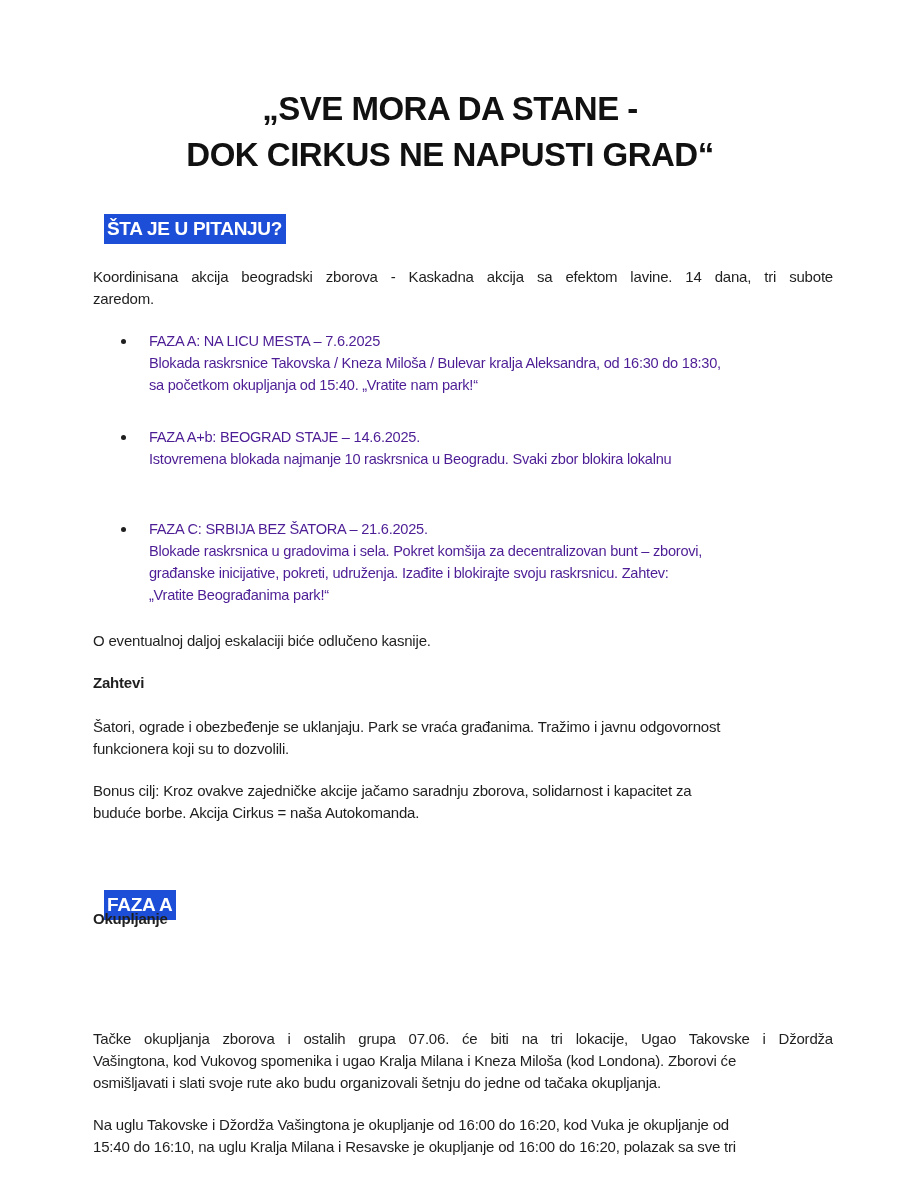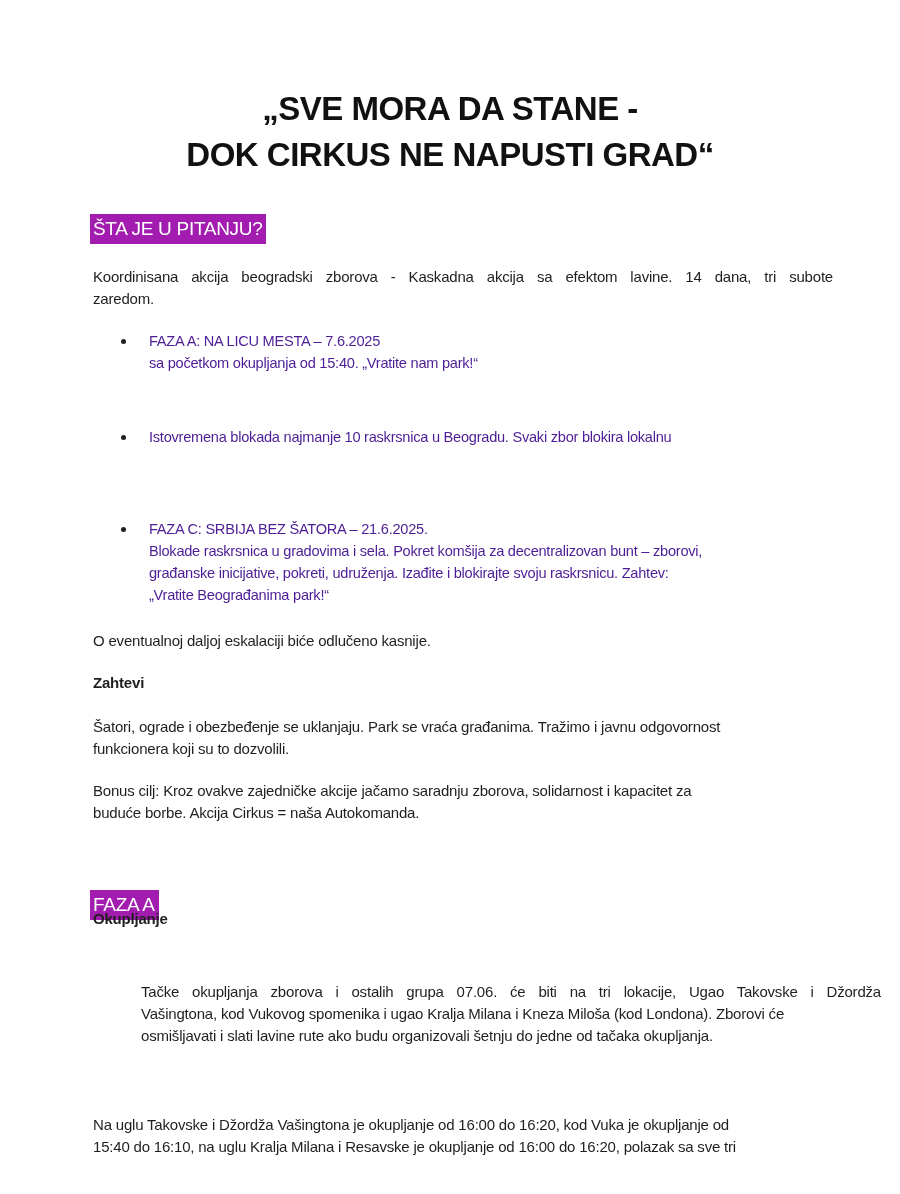--- a/index.html
+++ b/index.html
@@ -8,22 +8,22 @@
     font-family: "Liberation Sans", sans-serif; color: #1a1a1a;
   }
   .page { position: absolute; left: 0; top: 0; width: 900px; height: 959px; }
   .title {
     position: absolute; left: 0; width: 900px; top: 86px;
     text-align: center; font-weight: bold; font-size: 33px; line-height: 46px;
     letter-spacing: -0.5px; color: #111;
   }
   .title div { white-space: nowrap; }
   .section-head {
-    position: absolute; left: 90px; display: inline-block;
-    background: #a21caf; color: #fff; font-weight: normal; font-size: 19px;
+    position: absolute; left: 104px; display: inline-block;
+    background: #1d4ed8; color: #fff; font-weight: bold; font-size: 19px;
     line-height: 30px; padding: 0 4px 0 3px; letter-spacing: -0.3px;
   }
   .p {
     position: absolute; left: 93px; width: 740px;
     font-size: 15px; line-height: 22px; color: #1f1f1f; letter-spacing: -0.2px;
   }
   .sub { font-weight: bold; }
   .bullet-wrap { position: absolute; left: 0; width: 900px; }
   .bullet-dot {
     position: absolute; left: 121px; width: 5px; height: 5px; border-radius: 50%;
@@ -49,27 +49,29 @@
 
   <div class="p" style="top:266px;">
     <span class="line" style="text-align-last:justify;">Koordinisana akcija beogradski zborova - Kaskadna akcija sa efektom lavine. 14 dana, tri subote</span>
     <span class="line">zaredom.</span>
   </div>
 
   <div class="bullet-wrap" style="top:330px;">
     <div class="bullet-dot" style="top:9px;"></div>
     <div class="bullet-text">
       <span class="line">FAZA A: NA LICU MESTA – 7.6.2025</span>
+      <span class="line">Blokada raskrsnice Takovska / Kneza Miloša / Bulevar kralja Aleksandra, od 16:30 do 18:30,</span>
       <span class="line">sa početkom okupljanja od 15:40. „Vratite nam park!“</span>
     </div>
   </div>
 
   <div class="bullet-wrap" style="top:426px;">
     <div class="bullet-dot" style="top:9px;"></div>
     <div class="bullet-text">
+      <span class="line">FAZA A+b: BEOGRAD STAJE – 14.6.2025.</span>
       <span class="line">Istovremena blokada najmanje 10 raskrsnica u Beogradu. Svaki zbor blokira lokalnu</span>
     </div>
   </div>
 
   <div class="bullet-wrap" style="top:518px;">
     <div class="bullet-dot" style="top:9px;"></div>
     <div class="bullet-text">
       <span class="line">FAZA C: SRBIJA BEZ ŠATORA – 21.6.2025.</span>
       <span class="line">Blokade raskrsnica u gradovima i sela. Pokret komšija za decentralizovan bunt – zborovi,</span>
       <span class="line">građanske inicijative, pokreti, udruženja. Izađite i blokirajte svoju raskrsnicu. Zahtev:</span>
@@ -90,24 +92,24 @@
 
   <div class="p" style="top:780px;">
     <span class="line">Bonus cilj: Kroz ovakve zajedničke akcije jačamo saradnju zborova, solidarnost i kapacitet za</span>
     <span class="line">buduće borbe. Akcija Cirkus = naša Autokomanda.</span>
   </div>
 
   <div class="section-head" style="top:890px;">FAZA A</div>
 
   <div class="p sub" style="top:908px;">Okupljanje</div>
 
-  <div class="p" style="top:981px;margin-left:48px;">
+  <div class="p" style="top:1028px;">
     <span class="line" style="text-align-last:justify;">Tačke okupljanja zborova i ostalih grupa 07.06. će biti na tri lokacije, Ugao Takovske i Džordža</span>
     <span class="line">Vašingtona, kod Vukovog spomenika i ugao Kralja Milana i Kneza Miloša (kod Londona). Zborovi će</span>
-    <span class="line">osmišljavati i slati lavine rute ako budu organizovali šetnju do jedne od tačaka okupljanja.</span>
+    <span class="line">osmišljavati i slati svoje rute ako budu organizovali šetnju do jedne od tačaka okupljanja.</span>
   </div>
 
   <div class="p" style="top:1070px;margin-top:44px;">
     <span class="line">Na uglu Takovske i Džordža Vašingtona je okupljanje od 16:00 do 16:20, kod Vuka je okupljanje od</span>
     <span class="line">15:40 do 16:10, na uglu Kralja Milana i Resavske je okupljanje od 16:00 do 16:20, polazak sa sve tri</span>
   </div>
 
 </div>
 
 </body></html>

